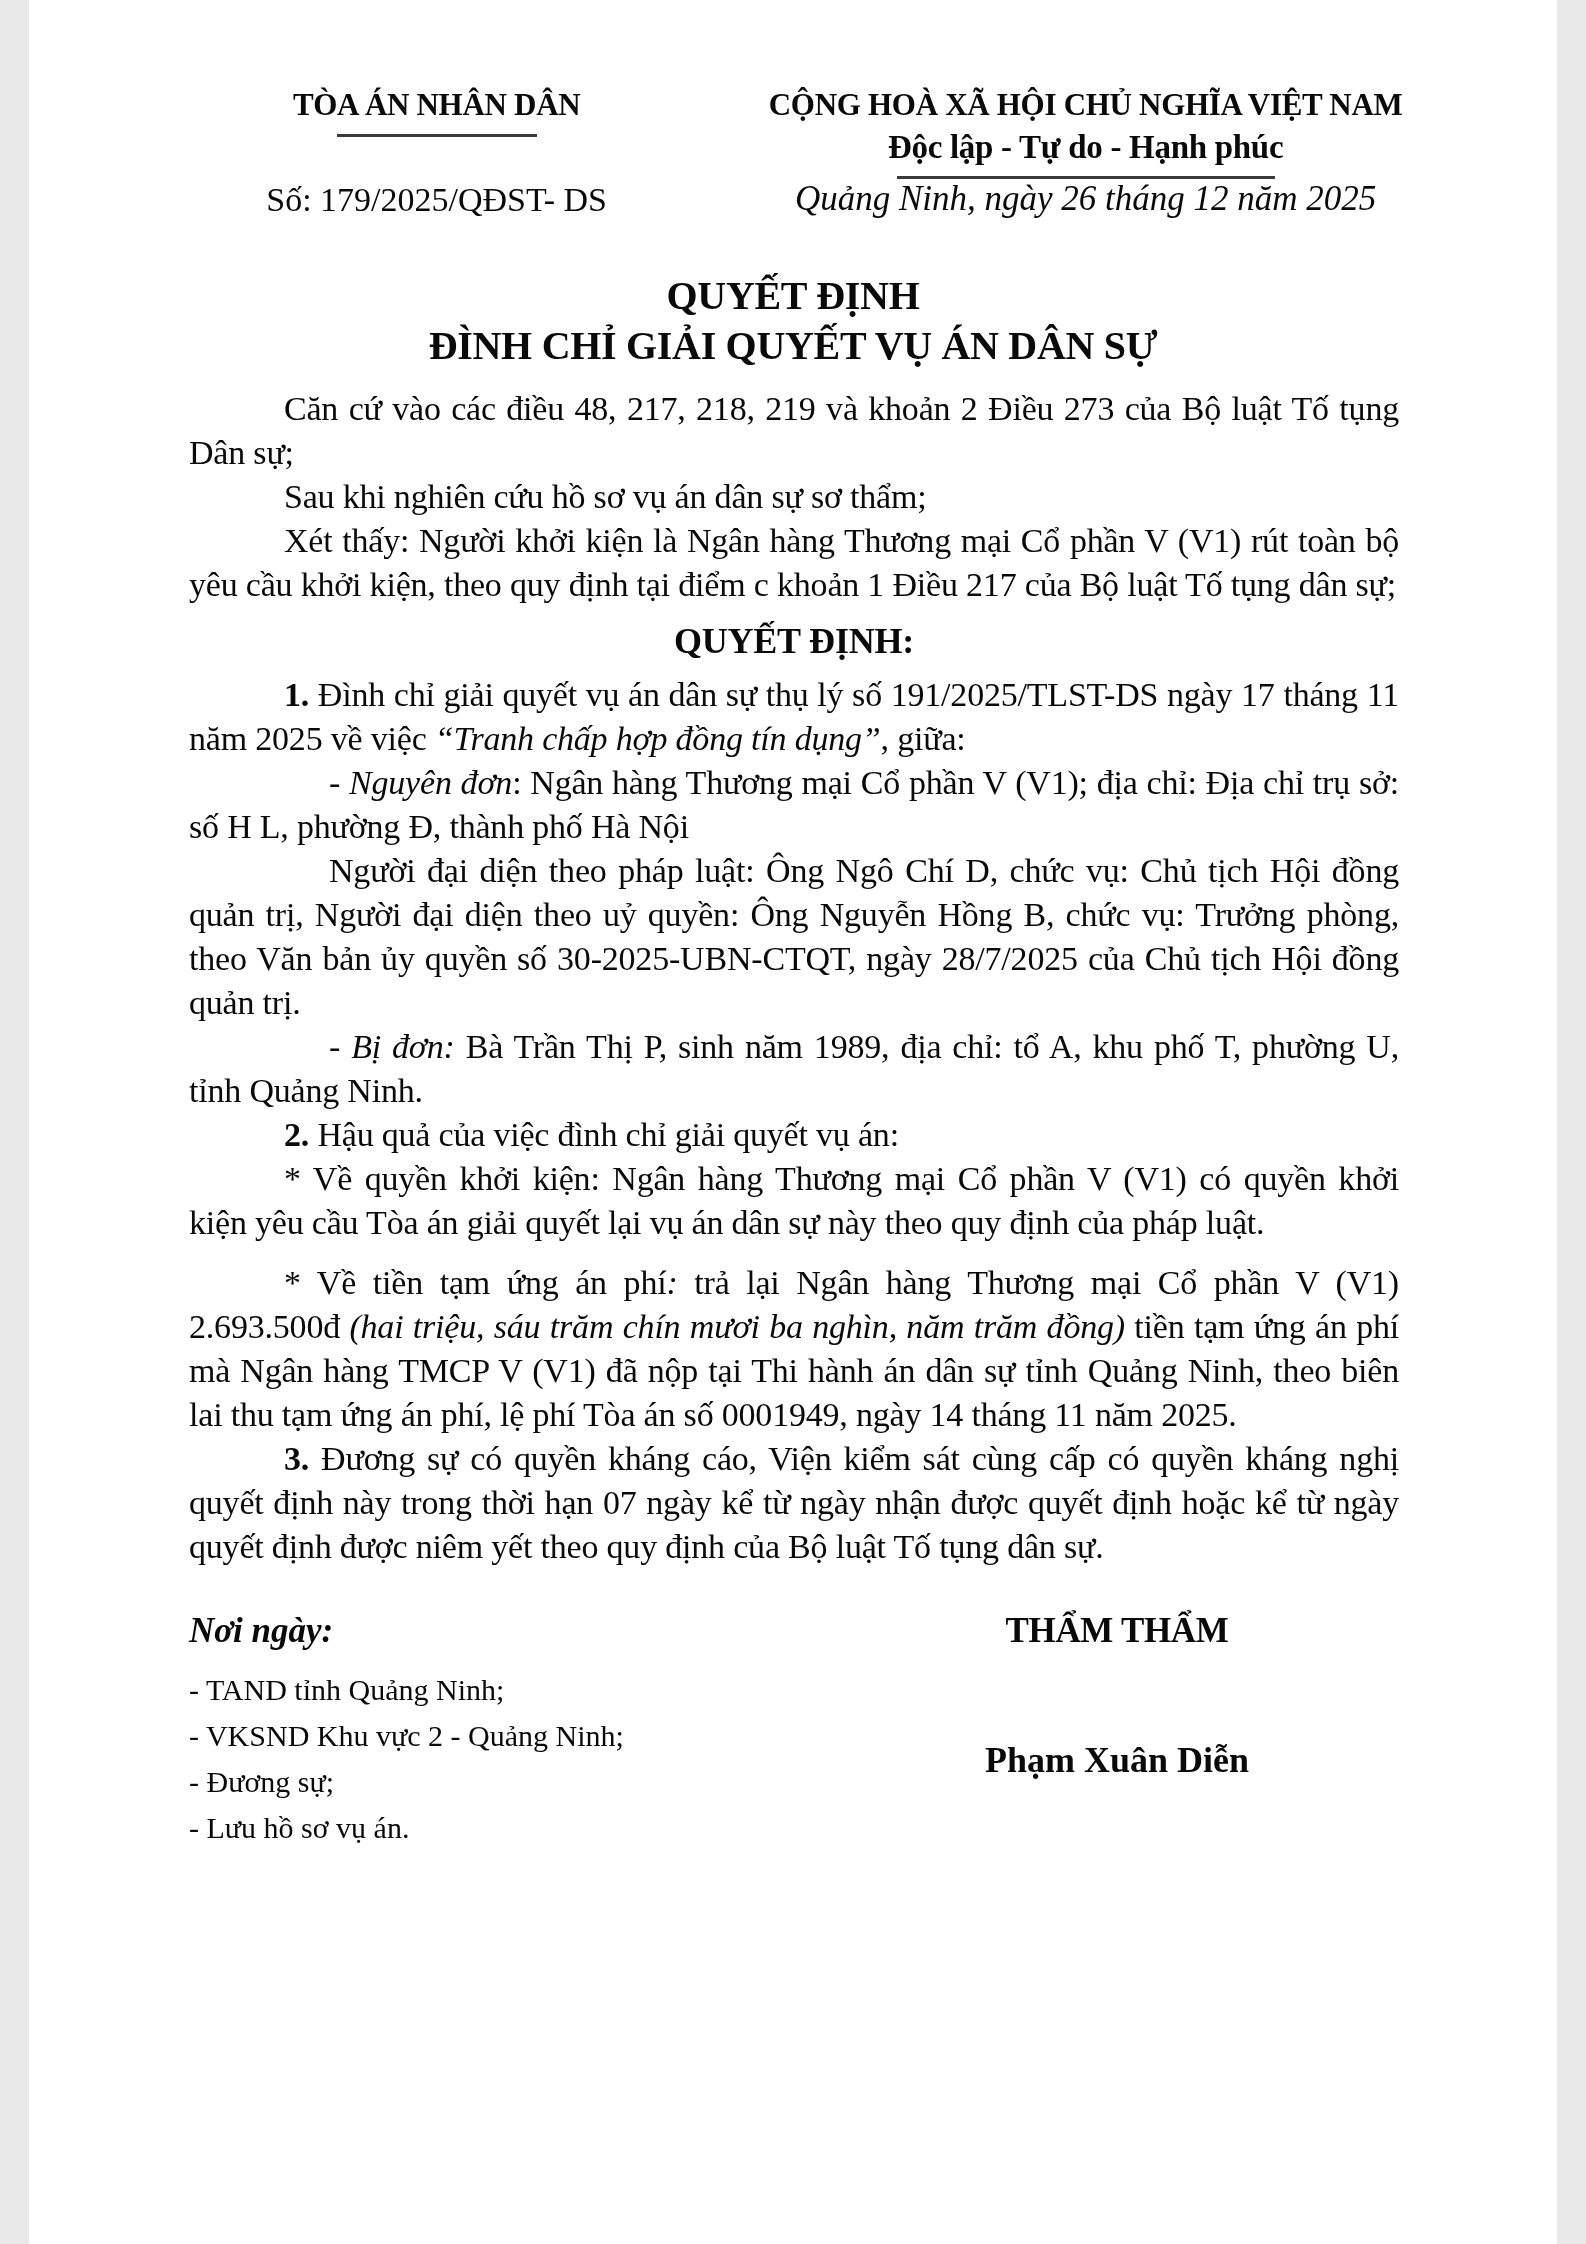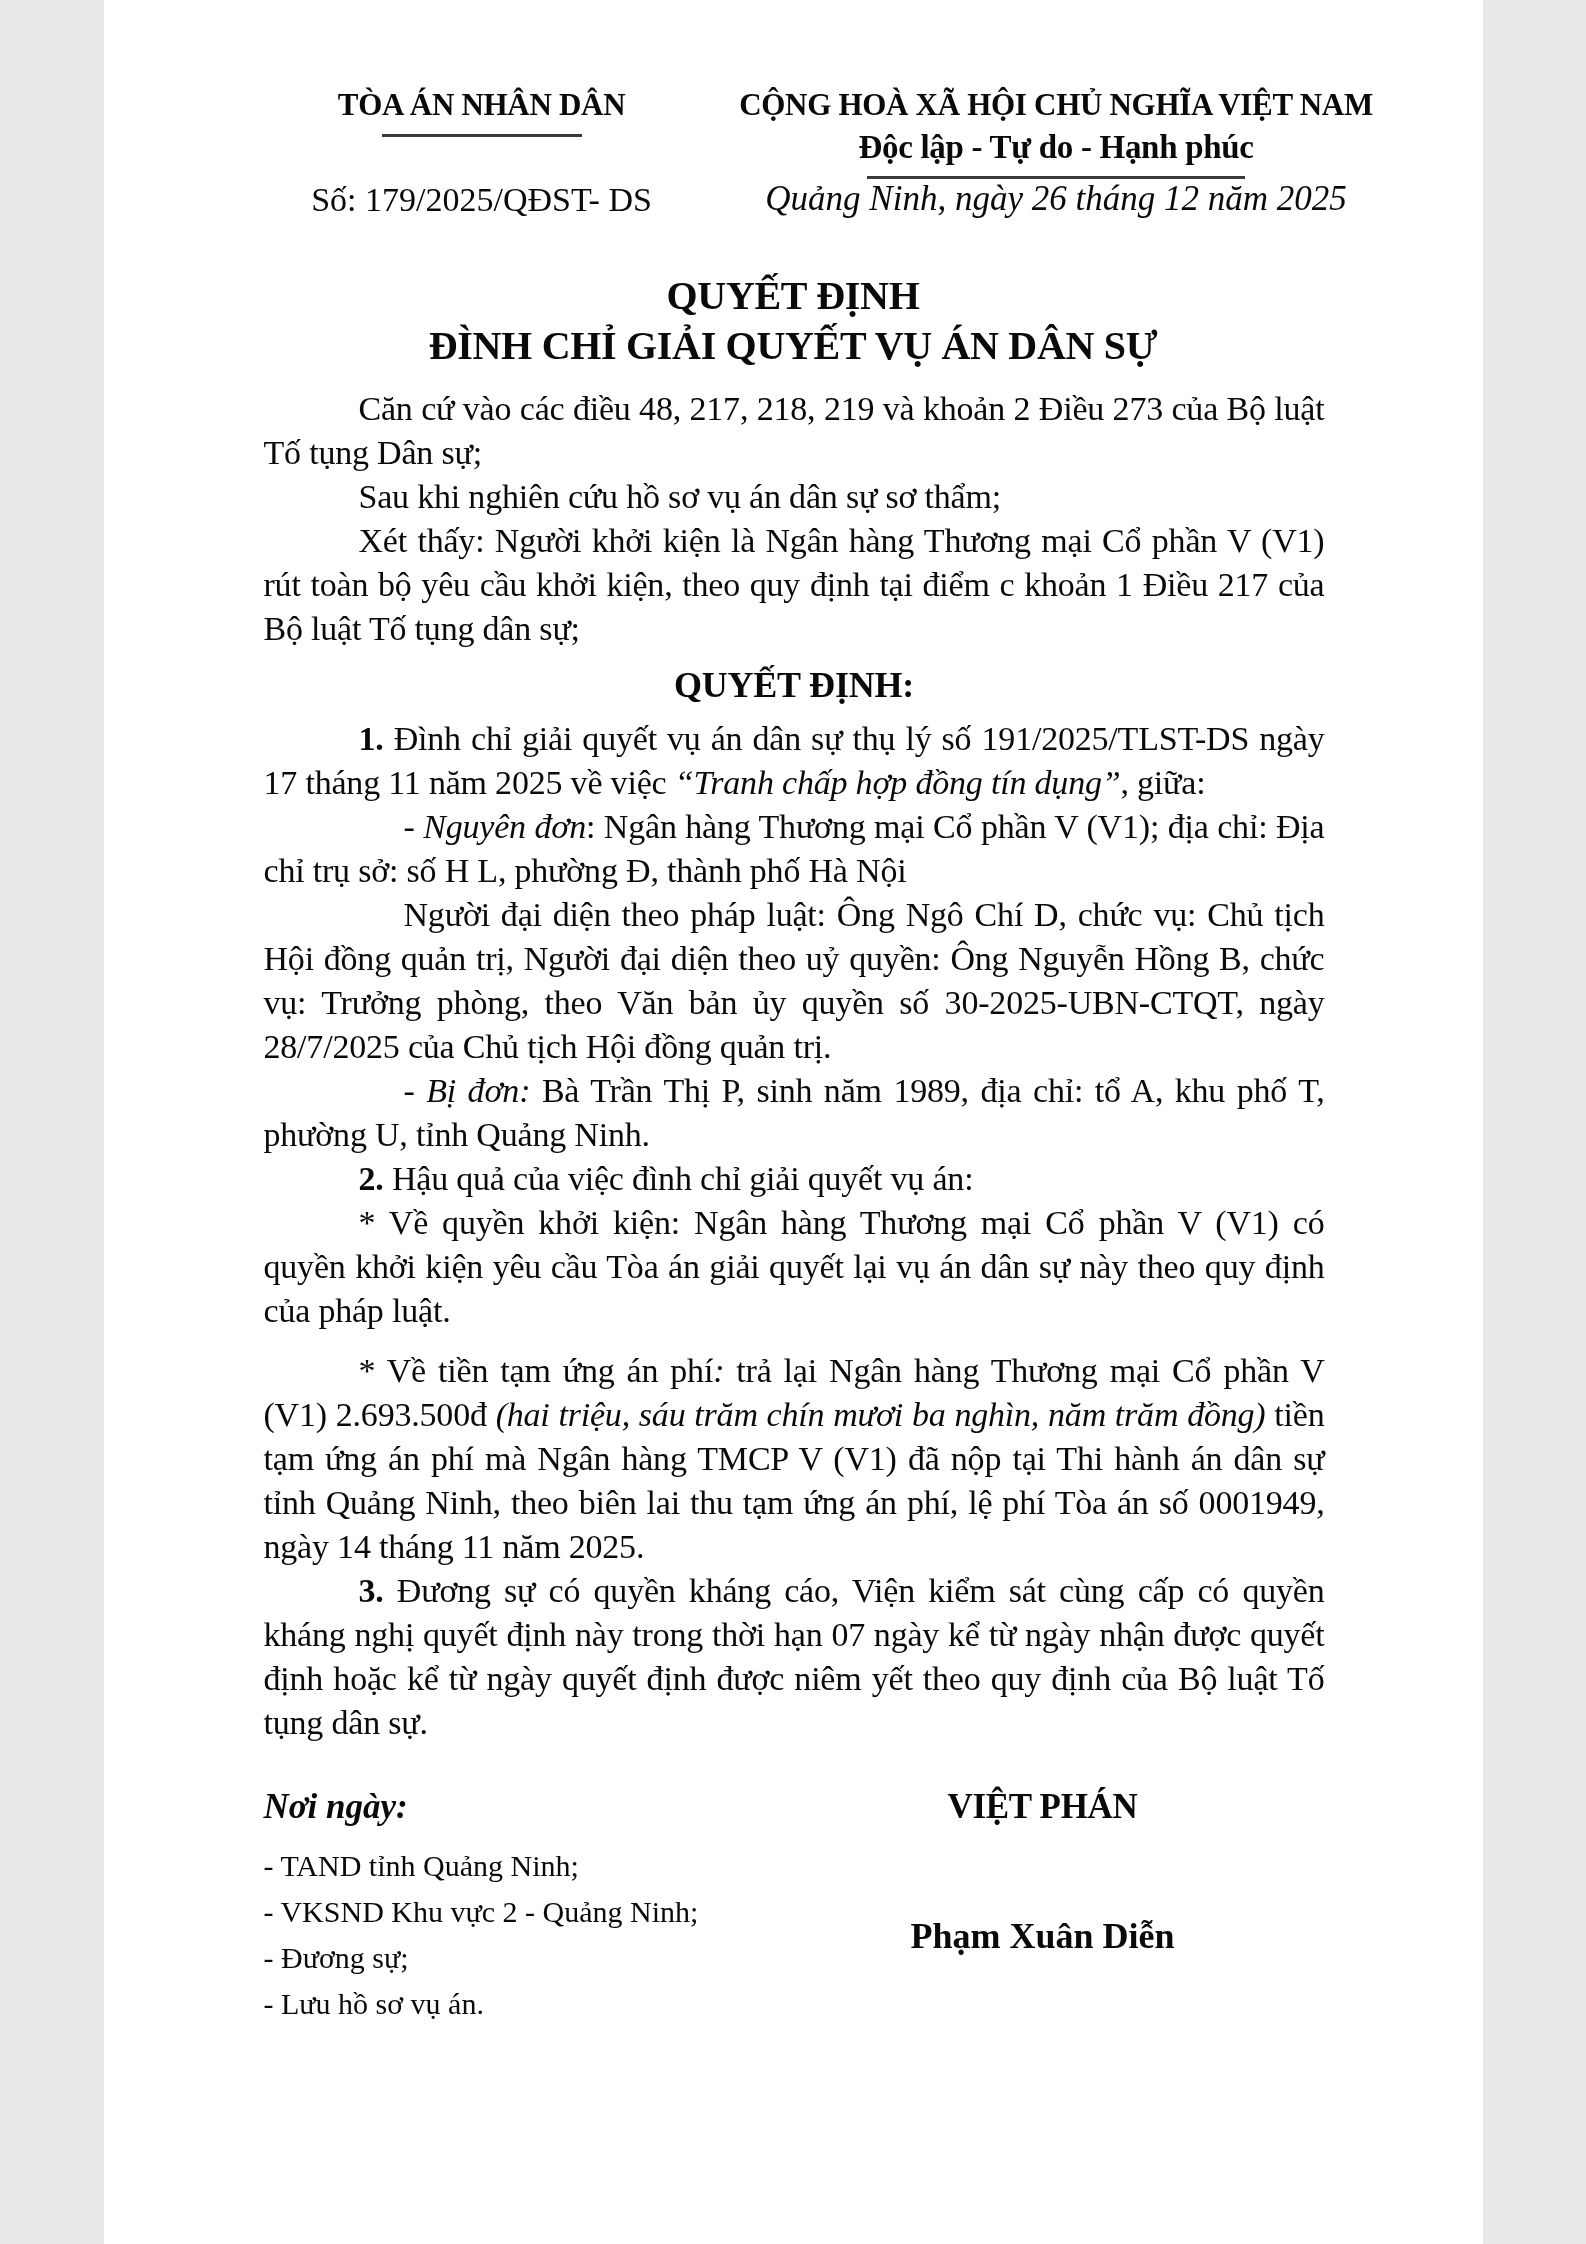--- a/index.html
+++ b/index.html
@@ -1,18 +1,18 @@
 <!DOCTYPE html>
 <html><head>
 <meta charset="utf-8">
 <style>
   html, body { margin: 0; padding: 0; background: #e8e8e8; }
   .page {
     position: relative;
-    width: 1379px;
+    width: 1528px;
     height: 2244px;
     margin: 0 auto;
     background: #ffffff;
     color: #0a0a0a;
     font-family: "Liberation Serif", serif;
     overflow: hidden;
   }
   
   .header {
     display: flex;
@@ -150,18 +150,18 @@
     <div>
       <div class="recipients-heading">Nơi ngày:</div>
       <div class="recipients-list">
         <div class="recipient-item">- TAND tỉnh Quảng Ninh;</div>
         <div class="recipient-item">- VKSND Khu vực 2 - Quảng Ninh;</div>
         <div class="recipient-item">- Đương sự;</div>
         <div class="recipient-item">- Lưu hồ sơ vụ án.</div>
       </div>
     </div>
     <div class="signature-block">
-      <div class="signer-title">VIỆT PHÁN</div>
+      <div class="signer-title">THẨM THẨM</div>
       <div class="signer-name">Phạm Xuân Diễn</div>
     </div>
   </div>
 
 </div>
 
 </body></html>

